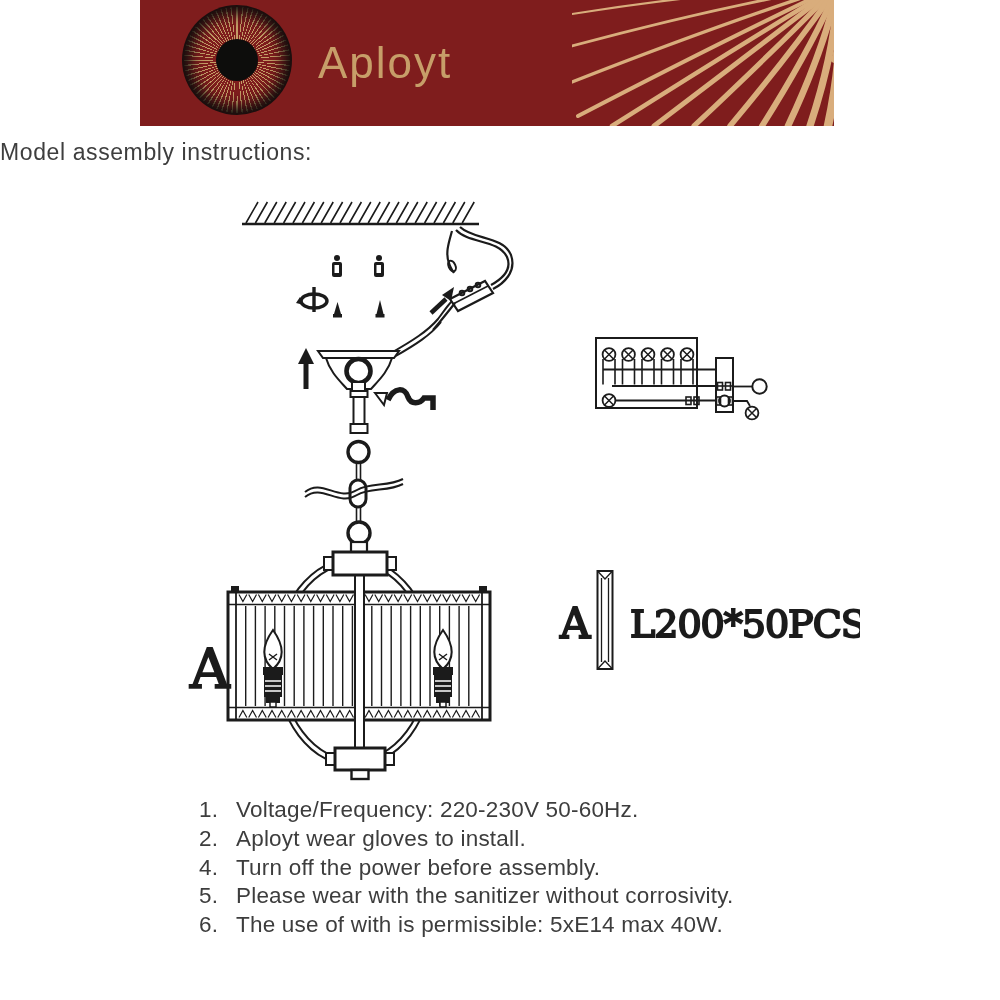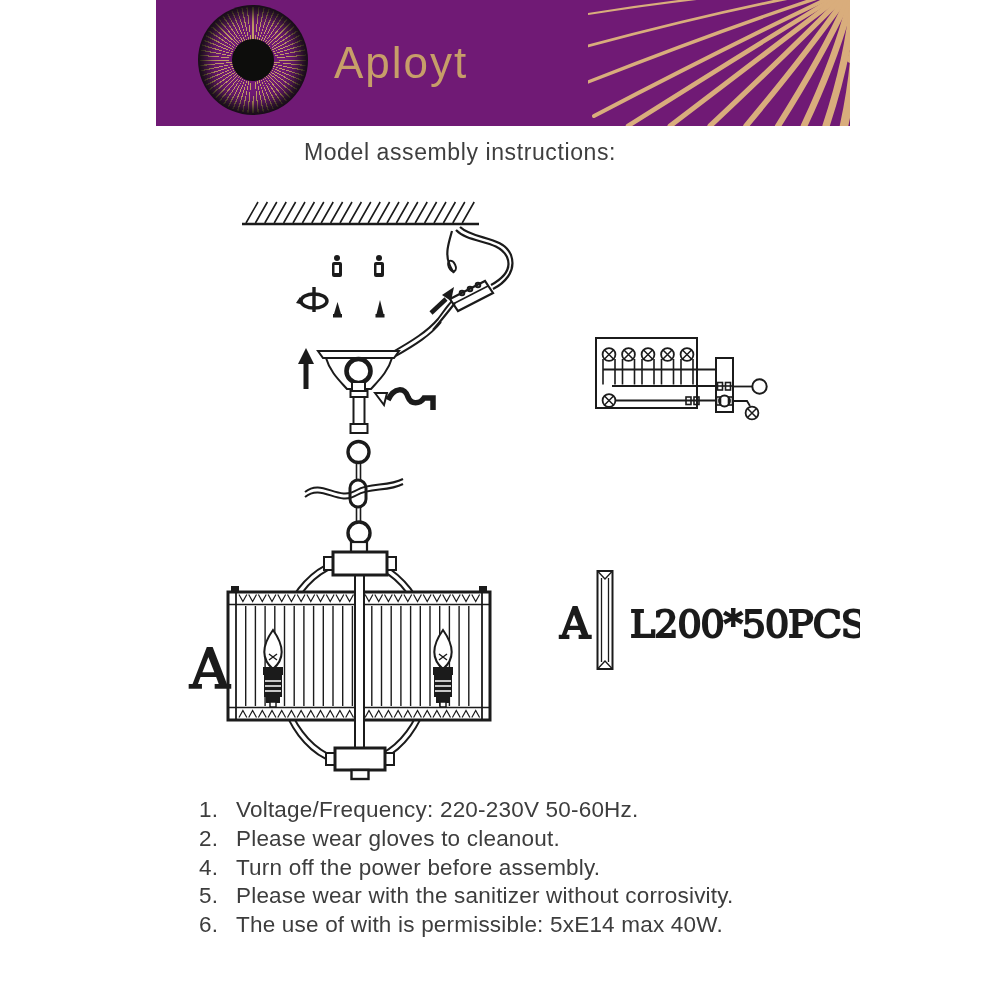--- a/index.html
+++ b/index.html
@@ -1,29 +1,29 @@
 <!DOCTYPE html>
 <html><head>
 <meta charset="utf-8">
 <style>
   html,body{margin:0;padding:0;}
   body{
     width:1000px;height:1000px;position:relative;background:#ffffff;
     font-family:"Liberation Sans",sans-serif;overflow:hidden;
   }
   
-  .banner{position:absolute;left:156px;top:0;width:694px;height:126px;background:#701a75;overflow:hidden;}
+  .banner{position:absolute;left:140px;top:0;width:694px;height:126px;background:#7f1d1d;overflow:hidden;}
   .sunburst{position:absolute;left:44px;top:7px;width:106px;height:106px;border-radius:50%;
     background:repeating-conic-gradient(#c49c66 0deg 1.5deg,transparent 1.5deg 5.6deg);}
   .sunburst-core{position:absolute;left:32px;top:32px;width:42px;height:42px;background:#0d0d0c;border-radius:50%;}
   .sunburst-rim{position:absolute;inset:-2px;border-radius:50%;box-shadow:inset 0 0 14px 8px #0d0d0c;}
   .brand{position:absolute;left:178px;top:38px;font-size:44px;color:#c79e69;letter-spacing:2px;font-weight:normal;}
   .rays-svg{position:absolute;right:0;top:0;}
   
-  .title-block{position:absolute;left:0;top:137px;width:920px;text-align:center;color:#3e3e3e;
+  .title-block{position:absolute;left:0;top:137px;width:920px;text-align:left;color:#3e3e3e;
     font-size:23px;line-height:31px;letter-spacing:.6px;}
   
   .drawing{position:absolute;left:150px;top:195px;}
   .drawing text{font-family:"DejaVu Serif","Liberation Serif",serif;fill:#1b1b1b;}
   
   .instructions{position:absolute;left:199px;top:796px;font-size:22.5px;line-height:28.8px;
     color:#3d3d3d;letter-spacing:.2px;}
   .ins-row{white-space:nowrap;}
   .ins-num{display:inline-block;width:37px;}
 </style>
@@ -237,17 +237,17 @@
     <rect x="716.5" y="397" width="4" height="8" stroke-width="1.6"></rect>
     <rect x="728.5" y="397" width="4" height="8" stroke-width="1.6"></rect>
     <line x1="733" y1="386.5" x2="752" y2="386.5" stroke-width="1.8"></line>
     <circle cx="759.5" cy="386.5" r="7.2" stroke-width="2"></circle>
     <path d="M733 401 L747 401 L750 406" stroke-width="1.8"></path>
   </g>
 </svg>
 
 <div class="instructions">
   <div class="ins-row"><span class="ins-num">1.</span><span>Voltage/Frequency: 220-230V 50-60Hz.</span></div>
-  <div class="ins-row"><span class="ins-num">2.</span><span>Please wear gloves to cleanout.</span></div>
+  <div class="ins-row"><span class="ins-num">2.</span><span>Aployt wear gloves to install.</span></div>
   <div class="ins-row"><span class="ins-num">4.</span><span>Turn off the power before assembly.</span></div>
   <div class="ins-row"><span class="ins-num">5.</span><span>Please wear with the sanitizer without corrosivity.</span></div>
   <div class="ins-row"><span class="ins-num">6.</span><span>The use of with is permissible: 5xE14 max 40W.</span></div>
 </div>
 
 </body></html>

